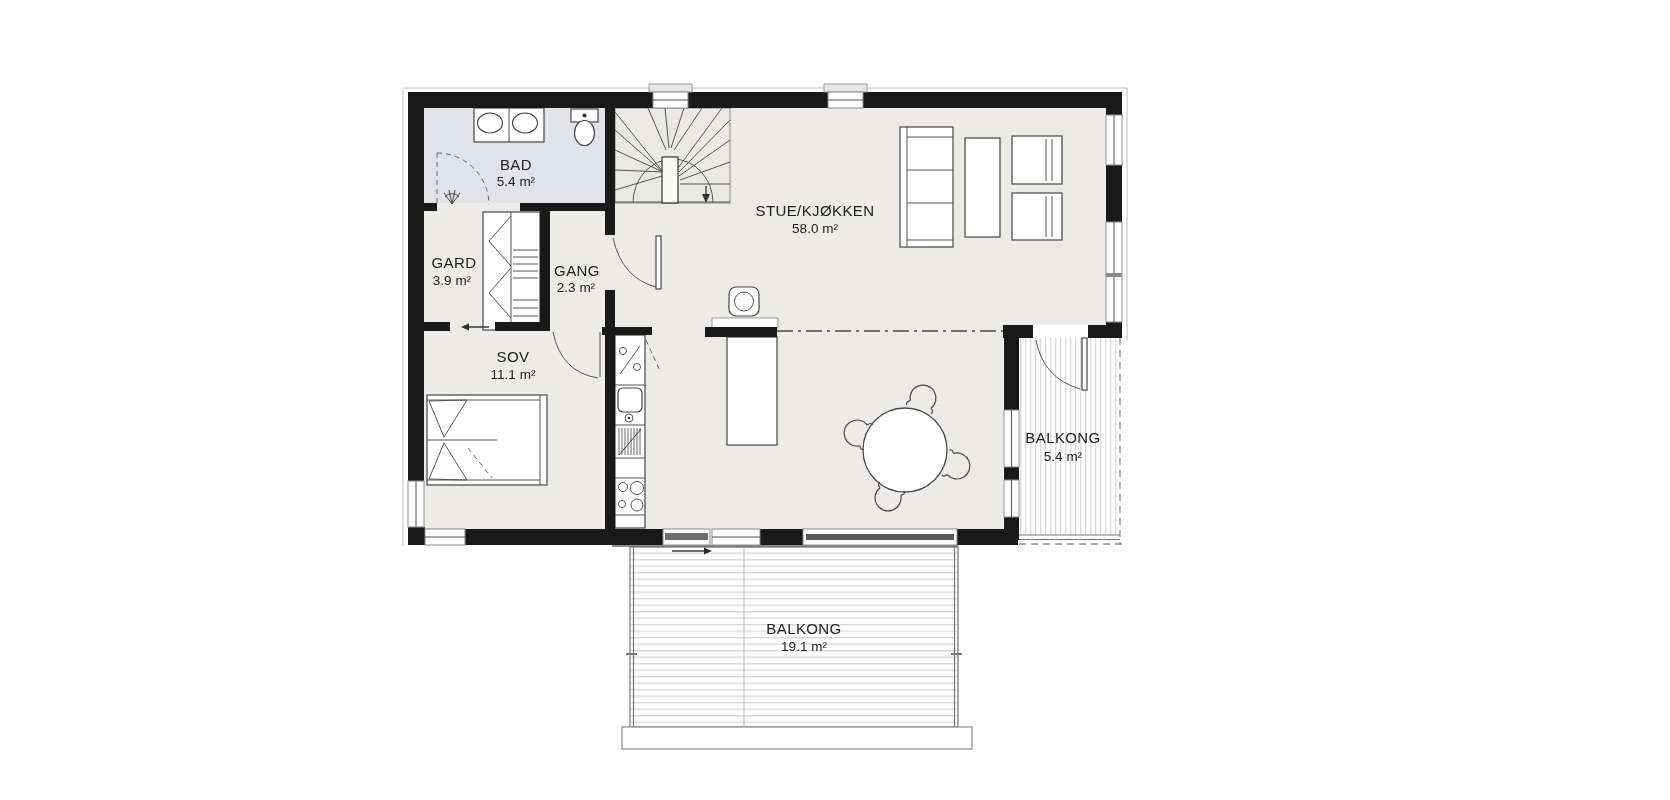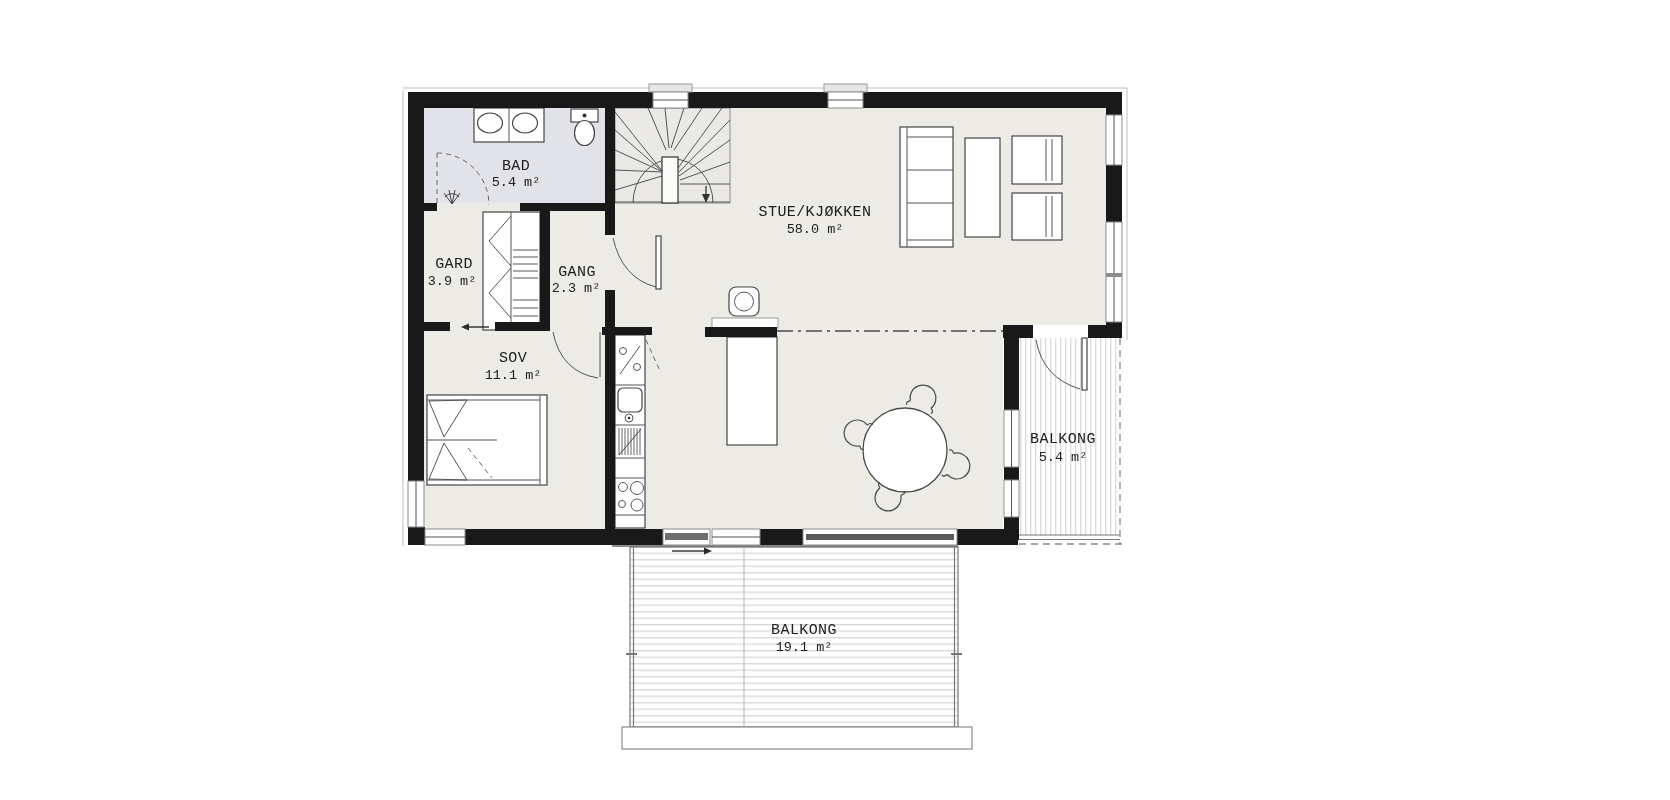--- a/index.html
+++ b/index.html
@@ -1,17 +1,17 @@
 <!DOCTYPE html>
 <html style="--wall: #191919; --floor: #edebe6; --bathroom_floor: #e2e3e9; --deck_line: #cccccc; --text: #202020;"><head>
 <meta charset="utf-8">
 <style>
   html,body{margin:0;padding:0;background:#ffffff;}
   #stage{position:relative;width:1508px;height:800px;background:#ffffff;overflow:hidden;
-         font-family:Liberation Mono, monospace;}
+         font-family:Liberation Sans, sans-serif;}
   svg{position:absolute;left:0;top:0;}
   .wall{fill:var(--wall,#191919);stroke:none;}
   .floor{fill:var(--floor,#edebe6);}
   .badfloor{fill:var(--bathroom_floor,#e2e3e9);}
   .win{fill:#ffffff;stroke:#8b8b8b;stroke-width:1;}
   .sill{fill:#e6e6e6;stroke:#9a9a9a;stroke-width:1;}
   .furn{fill:#ffffff;stroke:#454545;stroke-width:1.2;}
   .thin{stroke:#555555;stroke-width:1;fill:none;}
   .lite{stroke:#bdbdbd;stroke-width:1;fill:none;}
   .deckedge{stroke:#777777;stroke-width:1.2;fill:none;}

